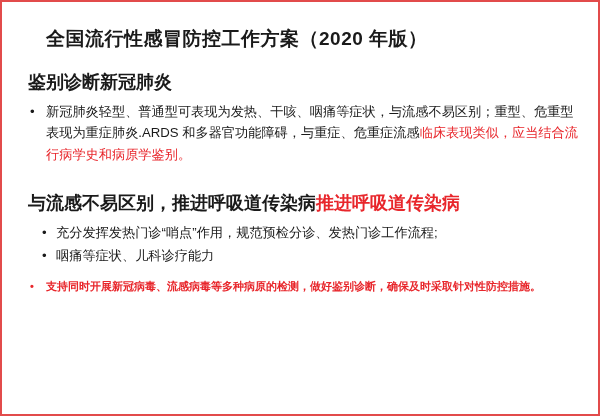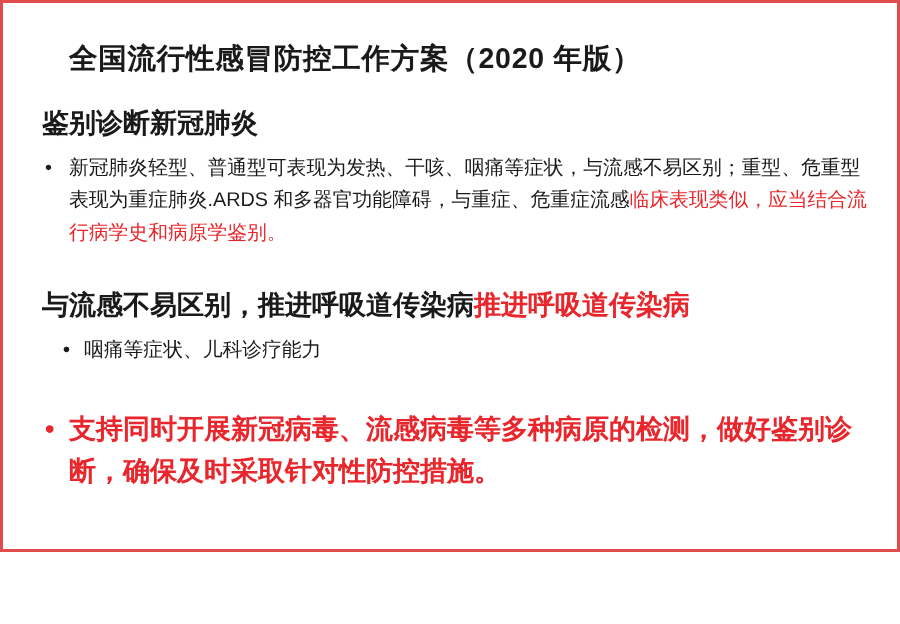--- a/index.html
+++ b/index.html
@@ -9,21 +9,21 @@
   body {
     width: 600px;
     height: 416px;
     background: #ffffff;
     font-family: "Liberation Sans", sans-serif;
     overflow: hidden;
   }
   .slide {
     position: relative;
     width: 600px;
-    height: 368px;
+    height: 416px;
     box-sizing: border-box;
     border: 2px solid #e24b4b;
     background: #ffffff;
   }
   .inner {
     position: absolute;
     left: 14px;
     top: 12px;
     right: 14px;
     bottom: 10px;
@@ -76,23 +76,23 @@
     padding-left: 40px;
   }
   .bullets.sub li .marker {
     left: 26px;
   }
   .accent {
     color: #e8262b;
   }
   .red-para {
     position: relative;
-    margin-top: 28px;
+    margin-top: 12px;
     padding-left: 30px;
-    font-size: 18px;
+    font-size: 11px;
     font-weight: bold;
     line-height: 1.6;
     color: #e8262b;
   }
   .red-para .marker {
     position: absolute;
     left: 14px;
     top: 0;
     color: #e8262b;
     font-weight: bold;
@@ -124,20 +124,21 @@
       </ul>
     </div>
 
     <div class="section sec2">
       <div class="section-head">
         <span>与流感不易区别，推进呼吸道传染病</span><span class="accent">推进呼吸道传染病</span>
       </div>
       <ul class="bullets sub">
         <li>
           <span class="marker dot"></span>
+          <span>充分发挥发热门诊“哨点”作用，规范预检分诊、发热门诊工作流程;</span>
         </li>
         <li>
           <span class="marker dot"></span>
           <span>咽痛等症状、儿科诊疗能力</span>
         </li>
       </ul>
       <div class="red-para">
         <span class="marker"></span>
         <span>支持同时开展新冠病毒、流感病毒等多种病原的检测，做好鉴别诊断，确保及时采取针对性防控措施。</span>
       </div>

